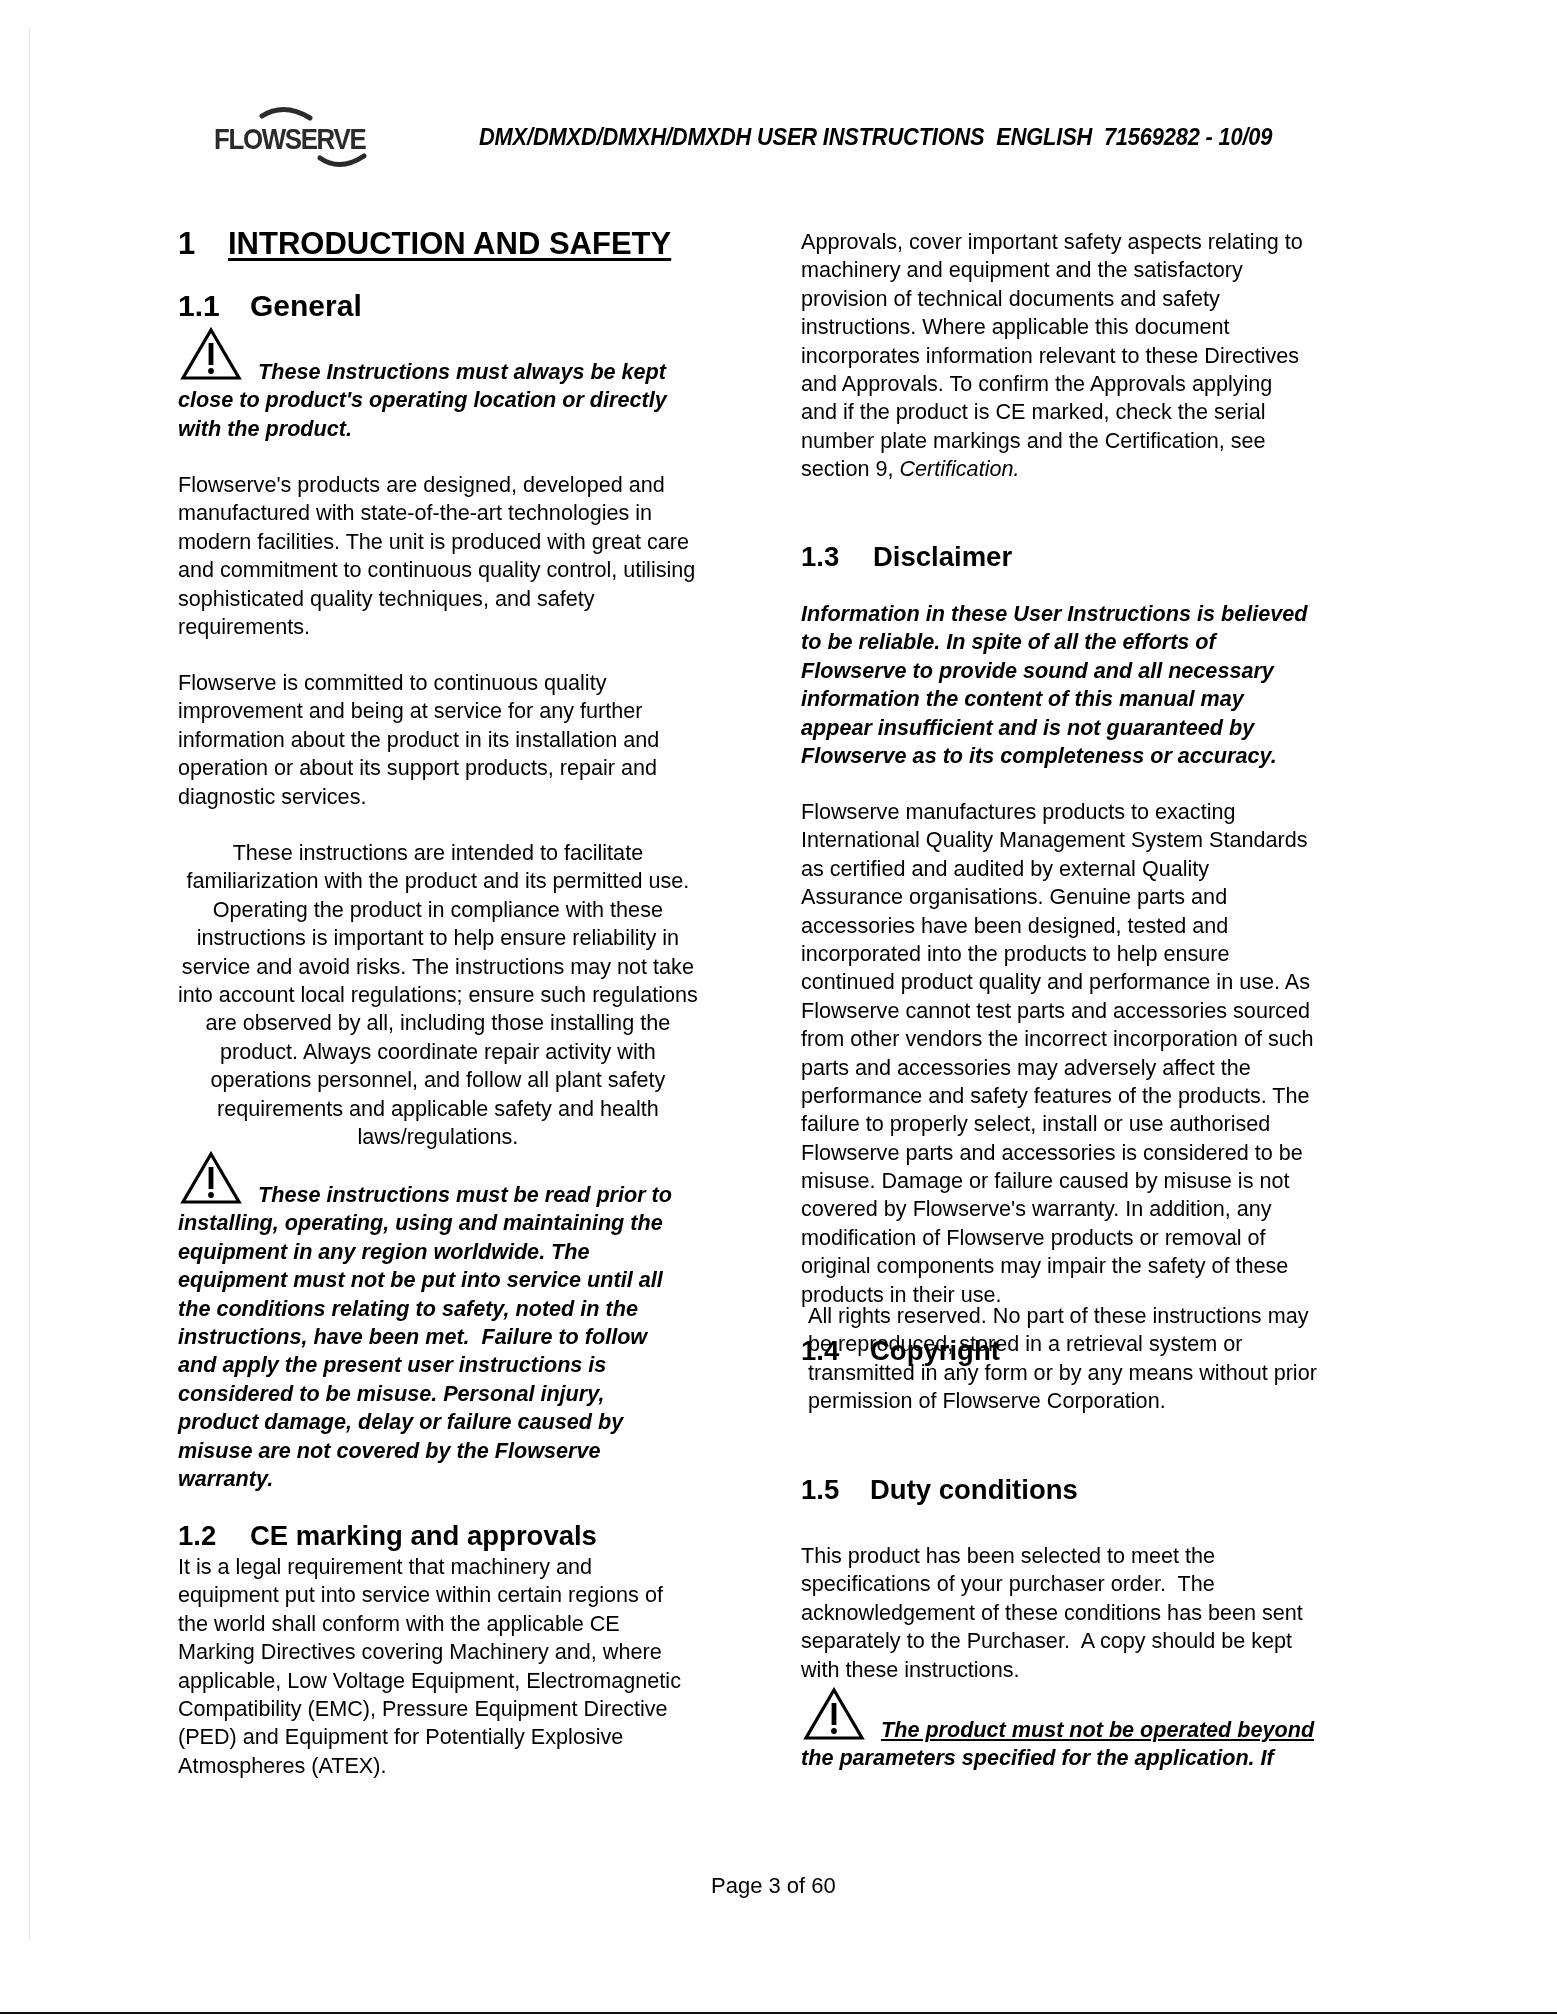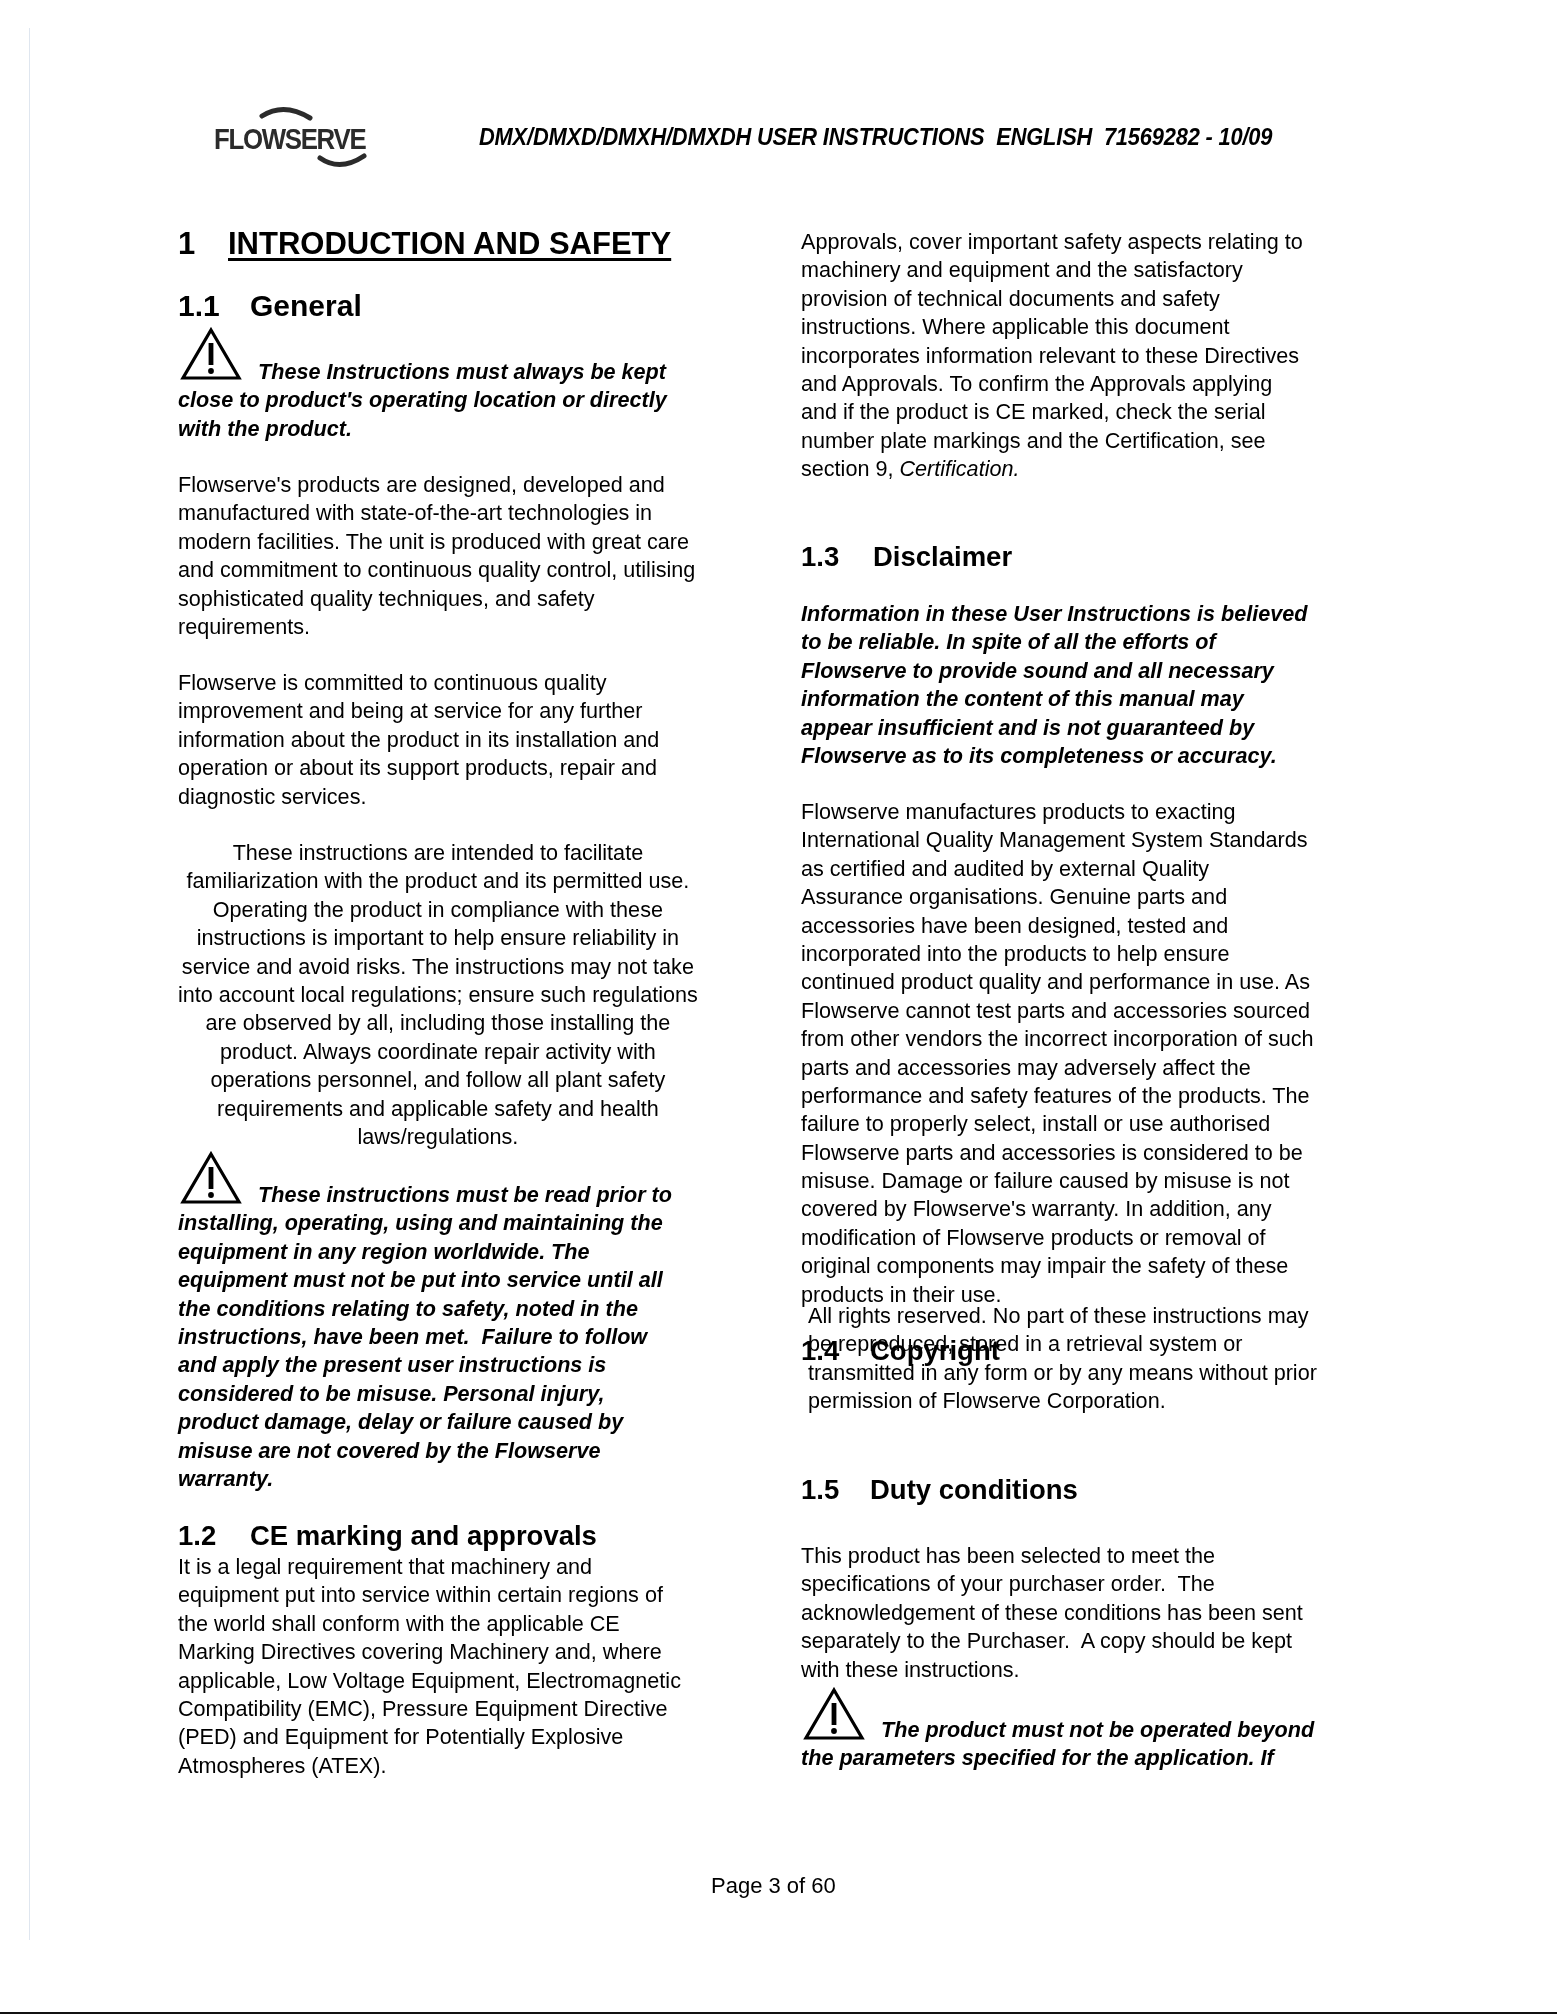--- a/index.html
+++ b/index.html
@@ -204,18 +204,18 @@
   <div class="line">separately to the Purchaser.  A copy should be kept</div>
   <div class="line">with these instructions.</div>
 </div>
 
 <svg class="warn-icon" style="left:803px; top:1687px;" viewBox="0 0 62 54">
   <path d="M31 3 L59 51 L3 51 Z" fill="none" stroke="#000" stroke-width="3.2"></path>
   <rect x="28.6" y="16" width="4.8" height="22" fill="#000"></rect>
   <circle cx="31" cy="44" r="2.9" fill="#000"></circle>
 </svg>
 <div class="block body bold-it" style="left:801px; top:1716px;">
-  <div class="line" style="padding-left:80px;">The product must not be operated beyond</div>
+  <div class="line" style="padding-left:80px;text-decoration:underline;">The product must not be operated beyond</div>
   <div class="line">the parameters specified for the application. If</div>
 </div>
 
 <div class="page-num">Page 3 of 60</div>
 <div class="bottom-rule"></div>
 
 </body></html>

